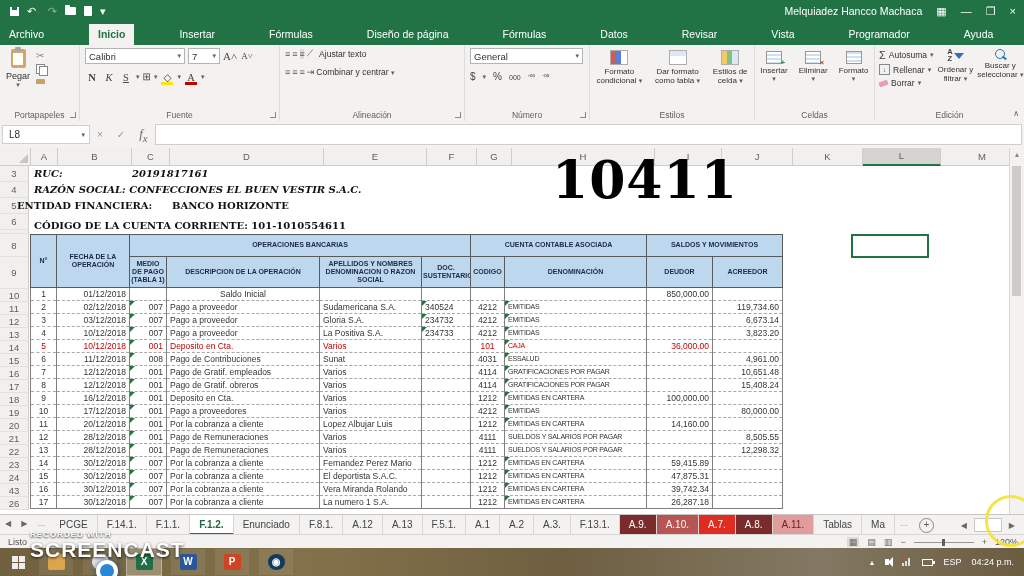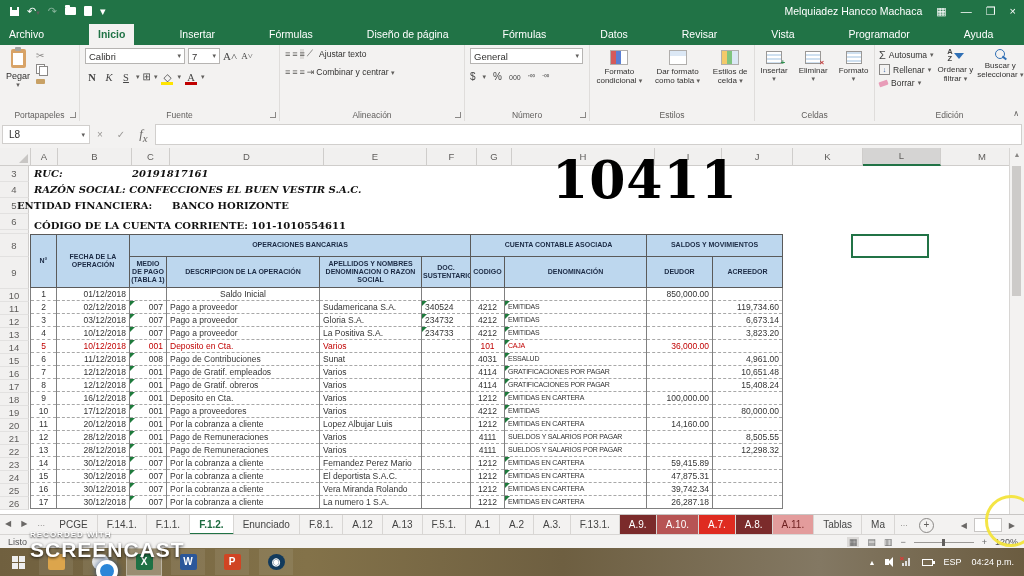--- a/index.html
+++ b/index.html
@@ -401,21 +401,21 @@
         <div class="rowhead" style="top: 206px; height: 13px; line-height: 13px;">15</div>
         <div class="rowhead" style="top: 219px; height: 13px; line-height: 13px;">16</div>
         <div class="rowhead" style="top: 232px; height: 13px; line-height: 13px;">17</div>
         <div class="rowhead" style="top: 245px; height: 13px; line-height: 13px;">18</div>
         <div class="rowhead" style="top: 258px; height: 13px; line-height: 13px;">19</div>
         <div class="rowhead" style="top: 271px; height: 13px; line-height: 13px;">20</div>
         <div class="rowhead" style="top: 284px; height: 13px; line-height: 13px;">21</div>
         <div class="rowhead" style="top: 297px; height: 13px; line-height: 13px;">22</div>
         <div class="rowhead" style="top: 310px; height: 13px; line-height: 13px;">23</div>
         <div class="rowhead" style="top: 323px; height: 13px; line-height: 13px;">24</div>
-        <div class="rowhead" style="top: 336px; height: 13px; line-height: 13px;">25</div>
+        <div class="rowhead" style="top: 336px; height: 13px; line-height: 13px;">43</div>
         <div class="rowhead" style="top: 349px; height: 13px; line-height: 13px;">26</div>
       </div>
 
     <div class="infoline it" style="left:34px;top:20px;">RUC:</div>
     <div class="infoline it" style="left:132px;top:20px;">20191817161</div>
     <div class="infoline it" style="left:34px;top:36px;">RAZÓN SOCIAL: CONFECCIONES EL BUEN VESTIR S.A.C.</div>
     <div class="infoline bd" style="left:17px;top:52px;">ENTIDAD FINANCIERA:</div>
     <div class="infoline bd" style="left:172px;top:52px;">BANCO HORIZONTE</div>
     <div class="infoline bd" style="left:34px;top:72px;">CÓDIGO DE LA CUENTA CORRIENTE: 101-1010554611</div>
     <div id="bignum">10411</div>

